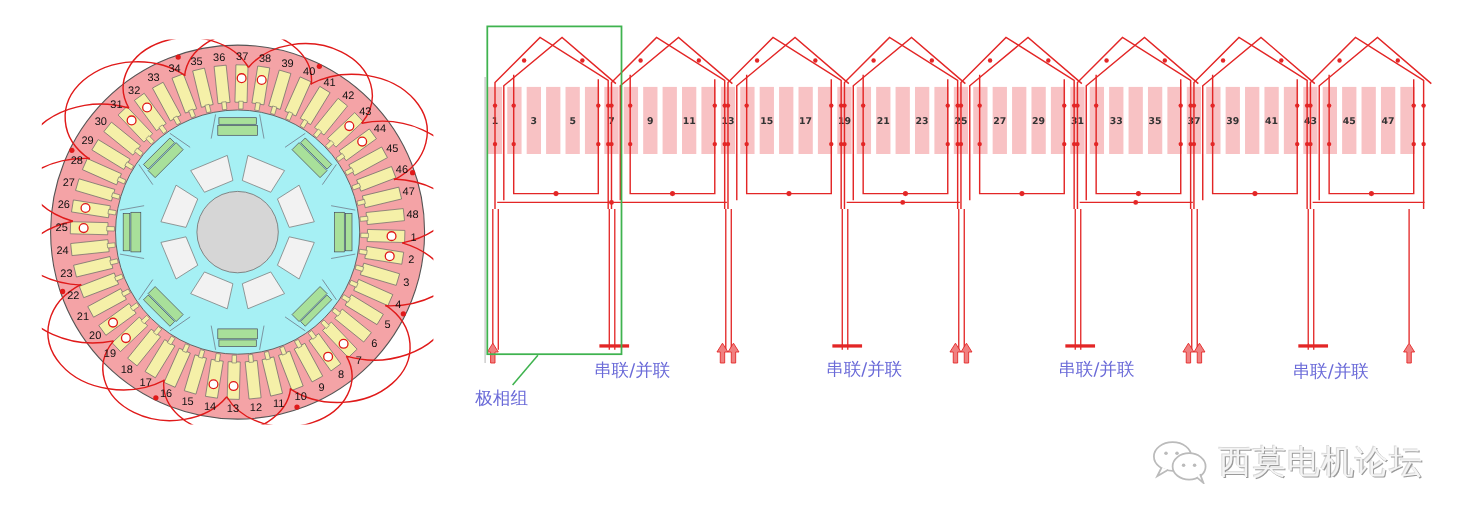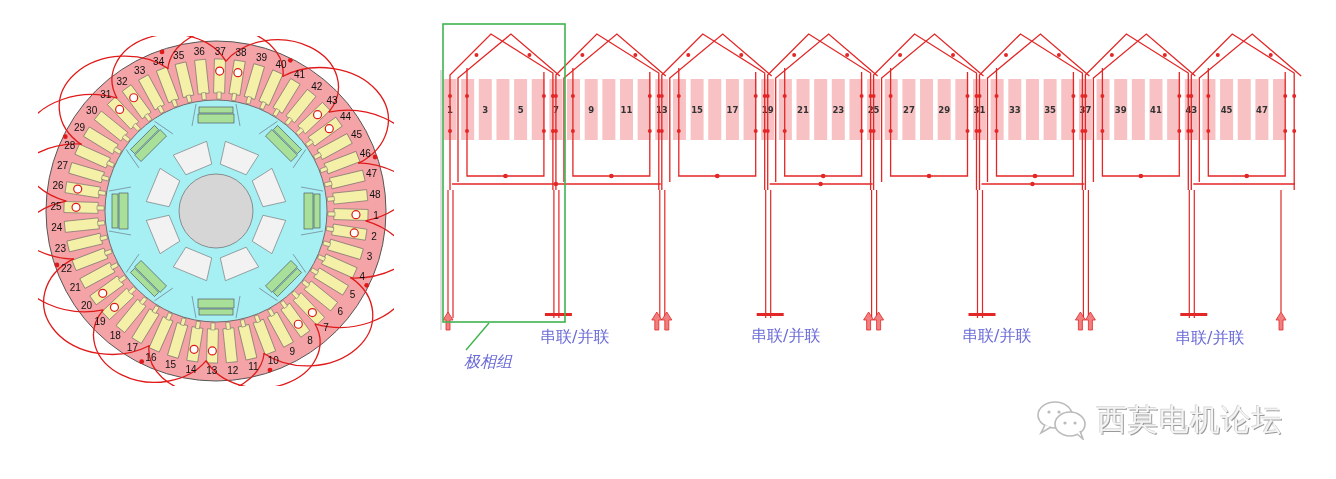--- a/index.html
+++ b/index.html
@@ -1,20 +1,20 @@
 <!DOCTYPE html>
 <html><head>
 <meta charset="utf-8">
 <style>
   html, body { margin:0; padding:0; background:#ffffff; }
   body { width:1336px; height:479px; position:relative; overflow:hidden; font-family:"Liberation Sans", "DejaVu Sans", sans-serif; }
   #stator { position:absolute; left:38px; top:36px; width:356px; height:350px; }
   #winding { position:absolute; left:0; top:0; width:1336px; height:479px; }
   .caption { position:absolute; left:623px; top:436px; font-size:27px; color:#111; font-family:"DejaVu Sans", sans-serif; letter-spacing:1px;margin-top:43px; }
-  .watermark { position:absolute; left:1035px; top:398px; width:270px; height:44px; display:flex; align-items:center; gap:6px; }
+  .watermark { position:absolute; left:1035px; top:398px; width:270px; height:44px; display:flex; align-items:center; gap:6px;justify-content:center; }
   .wm-text { font-family:"DejaVu Sans", sans-serif; font-size:30px; color:#f4f4f4; text-shadow: 1px 1px 0 #9a9a9a, -1px -1px 0 #d8d8d8; letter-spacing:1px; }
   .blue-label { position:absolute; font-size:16px; color:#6a6ad8; font-family:"DejaVu Sans", sans-serif; white-space:nowrap; }
 </style>
 </head>
 <body>
 
 <svg id="stator" viewBox="0 0 356 350" xmlns="http://www.w3.org/2000/svg">
   <g id="stator-g">
       <circle cx="178" cy="175" r="170" fill="#f4a3a6" stroke="#555555" stroke-width="1"></circle>
       <g transform="rotate(1.5 178 175)">
@@ -603,21 +603,21 @@
       <path d="M1080.4 312 L1075.4 320 L1078.4 320 L1078.4 330 L1082.4 330 L1082.4 320 L1085.4 320 Z" fill="#f08080" stroke="#e32626" stroke-width="0.8"></path>
       <path d="M1090.4 312 L1085.4 320 L1088.4 320 L1088.4 330 L1092.4 330 L1092.4 320 L1095.4 320 Z" fill="#f08080" stroke="#e32626" stroke-width="0.8"></path>
       <path d="M1281 312 L1276 320 L1279 320 L1279 330 L1283 330 L1283 320 L1286 320 Z" fill="#f08080" stroke="#e32626" stroke-width="0.8"></path>
       <line x1="1281" y1="190" x2="1281" y2="312" stroke="#e32626" stroke-width="1.2"></line>
       <line x1="441" y1="70" x2="441" y2="330" stroke="#bbb" stroke-width="1"></line>
       <rect x="443" y="24" width="122" height="298" fill="none" stroke="#3fb34f" stroke-width="1.6"></rect>
       <line x1="489" y1="323" x2="466" y2="350" stroke="#3fb34f" stroke-width="1.4"></line>
     </g>
 </svg>
 
-<div class="blue-label" style="left:464px; top:352px;font-style:italic;">极相组</div>
+<div class="blue-label" style="left:432px; top:352px;">极相组</div>
 <div class="blue-label" style="left:540px; top:327px;">串联/并联</div>
 <div class="blue-label" style="left:751px; top:326px;">串联/并联</div>
 <div class="blue-label" style="left:962px; top:326px;">串联/并联</div>
 <div class="blue-label" style="left:1175px; top:328px;">串联/并联</div>
 
 <div class="caption">图 3.13</div>
 
 <div class="watermark">
   <svg width="56" height="40" viewBox="0 0 56 40">
     <ellipse cx="20" cy="15" rx="17" ry="13" fill="#fff" stroke="#bbb" stroke-width="1.6"></ellipse>

